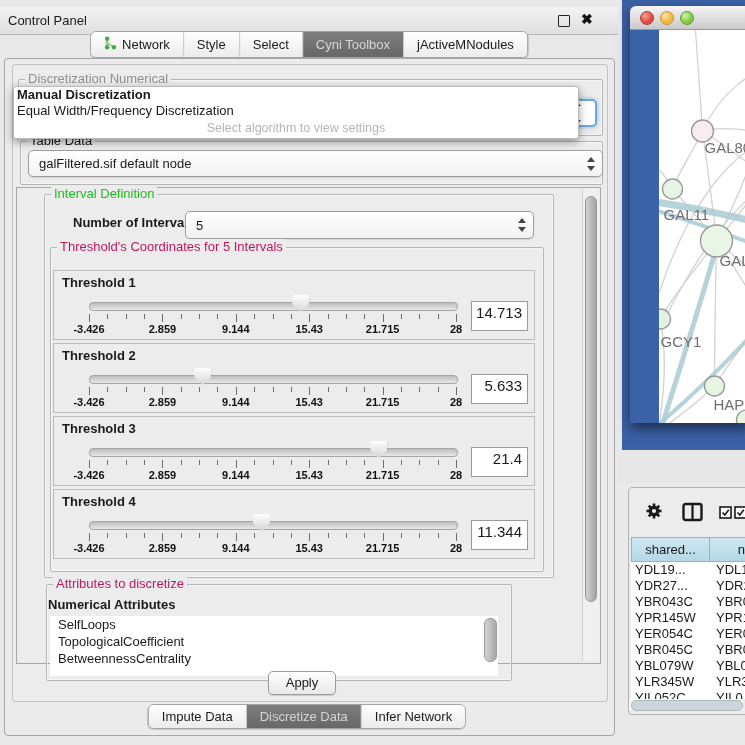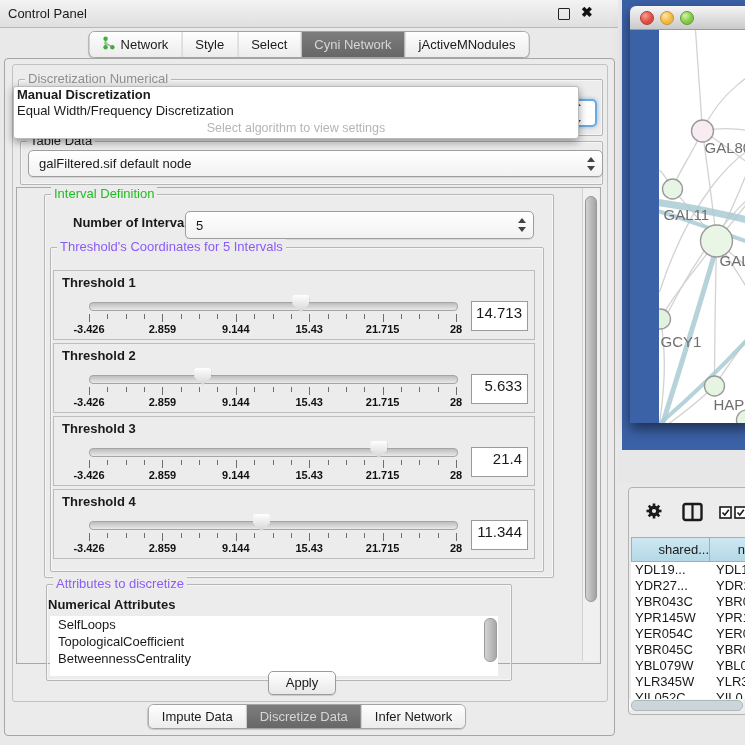--- a/index.html
+++ b/index.html
@@ -1,21 +1,21 @@
 <!DOCTYPE html>
 <html><head>
 <meta charset="utf-8">
 <style>
   html,body{margin:0;padding:0;background:#e9e9e9;}
   #root{position:relative;width:745px;height:745px;overflow:hidden;background:#e9e9e9;
         font-family:"Liberation Sans",sans-serif;font-size:13px;color:#1a1a1a;}
   .abs{position:absolute;}
 
   
-  #titlebar{left:0;top:0;width:618px;height:27px;background:linear-gradient(#f3f3f3,#dfdfdf);
+  #titlebar{left:0;top:7px;width:618px;height:27px;background:linear-gradient(#f3f3f3,#dfdfdf);
             border-bottom:1px solid #b9b9b9;}
   #cp-title{left:8px;top:6px;}
   #undock{left:558px;top:8px;width:10px;height:10px;border:1.5px solid #222;border-radius:1px;}
   #cp-close{left:581px;top:4px;font-weight:bold;font-size:14px;color:#111;}
 
   .segbar{display:inline-flex;border:1px solid #a3a3a3;border-radius:6px;overflow:hidden;
           background:#fcfcfc;box-shadow:0 1px 1px rgba(0,0,0,.15);}
   .seg{padding:4px 13px;border-left:1px solid #c9c9c9;display:flex;align-items:center;gap:5px;
        background:linear-gradient(#fefefe,#ececec);white-space:nowrap;}
   .seg:first-child{border-left:none;}
@@ -23,21 +23,21 @@
   #top-tabs{left:309px;top:31px;transform:translateX(-50%);}
   #bottom-tabs{left:307px;top:704px;transform:translateX(-50%);}
 
   #content{left:4px;top:58px;width:609px;height:676px;background:#ebebeb;
            border:1px solid #a6a6a6;border-radius:4px;}
   #innerpanel{left:12px;top:64px;width:594px;height:636px;background:#ececec;
               border:1px solid #c2c2c2;border-radius:3px;}
 
   .group{border:1px solid #b6b6b6;border-radius:2px;box-shadow:inset 0 0 0 1px rgba(255,255,255,.55);}
   .gtitle{position:absolute;top:-9px;left:6px;background:#ececec;padding:0 3px;line-height:15px;}
-  .gt-green{color:#1fbf1f;} .gt-blue{color:#8b5cf6;} .gt-gray{color:#8f8f8f;}
+  .gt-green{color:#1fbf1f;} .gt-blue{color:#be185d;} .gt-gray{color:#8f8f8f;}
 
   #algo-group{left:18px;top:79px;width:583px;height:55px;}
   #focus-combo{left:570px;top:99px;width:23px;height:24px;background:#fff;border:2px solid #6ea9db;
                border-radius:5px;box-shadow:0 0 4px #85b9e6;z-index:5;}
   #popup{left:13px;top:86px;width:564px;height:51px;background:#fff;border:1px solid #bbb;
          border-radius:3px;box-shadow:0 3px 8px rgba(0,0,0,.4);z-index:50;}
   #popup-placeholder{width:100%;text-align:center;margin-top:2px;color:#b5b5b5;font-size:12.5px;}
   .popup-item{padding:0 3px;line-height:16px;}
   .popup-item:first-child{font-weight:bold;}
 
@@ -105,21 +105,21 @@
 
   
   #tp-titlebar{left:618px;top:450px;width:127px;height:33px;background:#e7e7e7;}
   #tp-panel{left:628px;top:487px;width:130px;height:226px;background:#ececec;
             border:1px solid #b2b2b2;border-radius:4px;}
   #tp-toolbar .abs{color:#1a1a1a;}
   #tp-table{left:631px;top:537px;width:114px;height:162px;overflow:hidden;background:#fff;}
   #tp-header{display:flex;height:25px;}
   .hcell{background:linear-gradient(#cde8f2,#b4d8e5);border:1px solid #94b4bf;border-left:none;
          text-align:center;line-height:24px;flex:none;}
-  .hcell:first-child{border-left:1px solid #94b4bf;text-align:right;}
+  .hcell:first-child{border-left:1px solid #94b4bf;}
   .trow{display:flex;height:16px;line-height:16px;white-space:nowrap;}
   .tc1{width:77px;flex:none;padding-left:4px;}
   .tc2{flex:none;padding-left:4px;}
   #tp-hscroll{left:629px;top:699px;width:114px;height:11px;background:#f7f7f7;}
   #tp-hthumb{left:631px;top:700px;width:110px;height:9px;border-radius:5px;background:#ccd6da;
              border:1px solid #aeb9bd;}
 </style>
 </head>
 <body>
 
@@ -142,21 +142,21 @@
           </svg></span>
         <span>Network</span>
       </div>
       <div class="seg">
         <span>Style</span>
       </div>
       <div class="seg">
         <span>Select</span>
       </div>
       <div class="seg sel">
-        <span>Cyni Network</span>
+        <span>Cyni Toolbox</span>
       </div>
       <div class="seg">
         <span>jActiveMNodules</span>
       </div>
     </div>
 
   <div class="abs" id="content"></div>
   <div class="abs" id="innerpanel"></div>
 
   <div class="abs group" id="algo-group">

